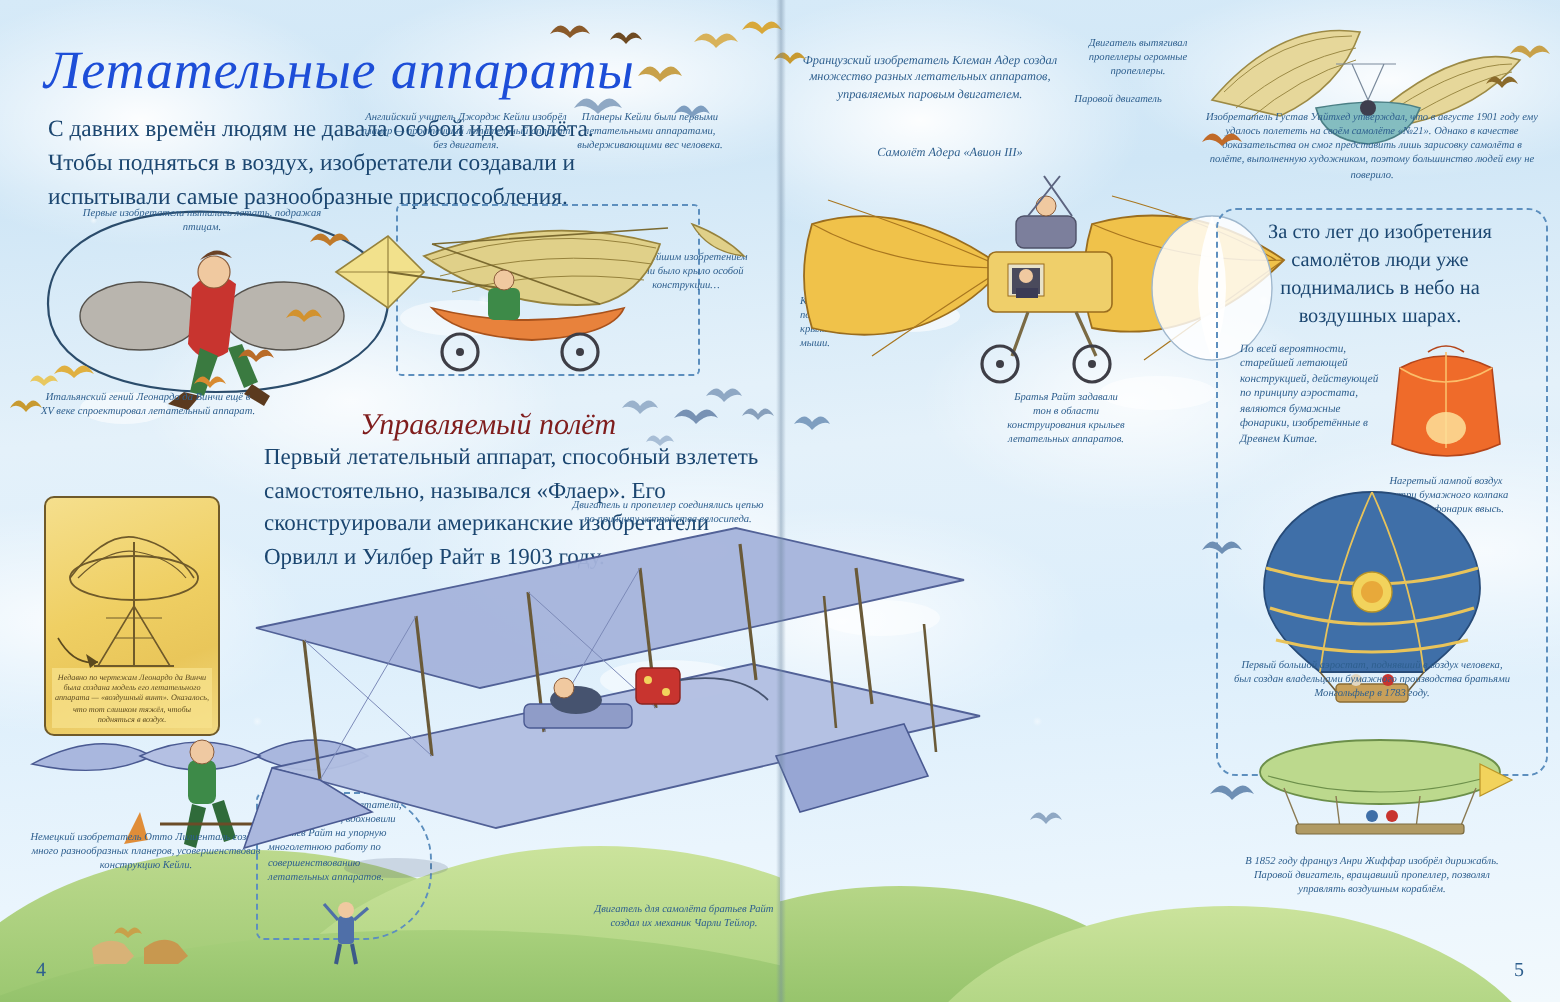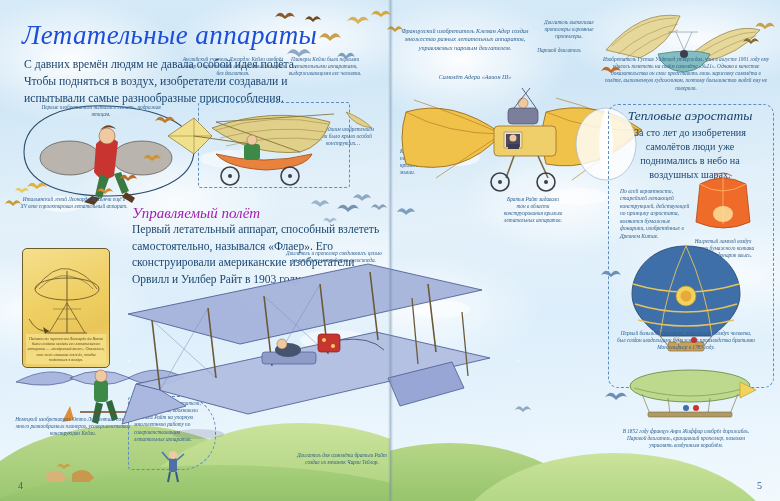--- a/index.html
+++ b/index.html
@@ -32,21 +32,21 @@
   .hill{position:absolute;border-radius:50% 50% 0 0 / 100% 100% 0 0;}
   .h1{left:-40px;bottom:-28px;width:330px;height:104px;background:linear-gradient(180deg,#bcd98d,#8fc166);}
   .h2{left:120px;bottom:-40px;width:360px;height:118px;background:linear-gradient(180deg,#cbe39c,#9ac96e);}
   .h3{left:330px;bottom:-34px;width:300px;height:92px;background:linear-gradient(180deg,#b6d687,#85ba5d);}
   .h4{left:-60px;bottom:-50px;width:560px;height:86px;background:linear-gradient(180deg,#a8d07c,#79b055);}
 
   
   .title{position:absolute;left:22px;top:20px;font-size:27px;letter-spacing:.4px;color:#1d4ed8;
          font-family:Liberation Serif, serif;font-style:italic;font-weight:400;}
   .intro{position:absolute;left:24px;top:56px;width:280px;font-size:11.7px;line-height:1.46;color:#1b4670;}
-  .subhead{position:absolute;font-size:15px;color:#a21caf;font-style:italic;}
+  .subhead{position:absolute;font-size:15px;color:#7f1d1d;font-style:italic;margin-left:48px;}
   .body-big{position:absolute;font-size:11.5px;line-height:1.45;color:#1b4670;}
 
   .cap{position:absolute;font-size:5.3px;line-height:1.35;color:#2e5f8e;font-style:italic;text-align:center;}
   .cap.l{text-align:left;}
 
   
   .frame-dash{position:absolute;border:1.2px dashed #5d8fbe;border-radius:10px;}
 
   
   .plate{position:absolute;left:22px;top:248px;width:86px;height:118px;border:1.4px solid #6f5a2a;border-radius:5px;
@@ -190,21 +190,20 @@
       <circle cx="86" cy="48" r="4" fill="#3e3e4e"></circle>
       <path d="M70,26 L100,26 M78,26 L86,44 M94,26 L86,44" stroke="#7a8a9c" stroke-width=".6"></path>
     </svg>
     <div class="cap" style="left:212px;top:56px;width:168px;">Изобретатель Густав Уайтхед утверждал, что в августе 1901 году ему удалось полететь на своём самолёте «№21». Однако в качестве доказательства он смог представить лишь зарисовку самолёта в полёте, выполненную художником, поэтому большинство людей ему не поверило.</div>
 
     <div class="cap" style="left:112px;top:196px;width:62px;">Братья Райт задавали тон в области конструирования крыльев летательных аппаратов.</div>
 
     <div class="frame-dash" style="left:218px;top:104px;width:164px;height:282px;"></div>
 
     <div style="position:absolute;left:222px;top:108px;width:156px;">
-      <div class="hd" style="font-size:13.5px;color:#17406b;font-style:italic;text-align:center;">Тепловые аэростаты</div>
       <div style="font-size:10.2px;line-height:1.36;color:#1b4670;text-align:center;padding:2px 10px 0;">За сто лет до изобретения самолётов люди уже поднимались в небо на воздушных шарах.</div>
       <div class="cap l" style="position:static;width:72px;padding:6px 0 0 8px;font-size:5.6px;">По всей вероятности, старейшей летающей конструкцией, действующей по принципу аэростата, являются бумажные фонарики, изобретённые в Древнем Китае.</div>
     </div>
 
     <svg style="position:absolute;left:300px;top:170px;" width="68" height="64">
       <path d="M10,14 q22,-12 46,0 l4,38 q-26,12 -54,0Z" fill="#ef6b2a" stroke="#b4451a" stroke-width=".8"></path>
       <path d="M10,14 q22,14 46,0 M33,6 l0,48" fill="none" stroke="#fbbe6a" stroke-width=".8"></path>
       <ellipse cx="33" cy="44" rx="10" ry="8" fill="#fde09a" opacity=".85"></ellipse>
       <path d="M24,6 q9,-6 18,0" fill="none" stroke="#b4451a" stroke-width=".8"></path>
     </svg>

